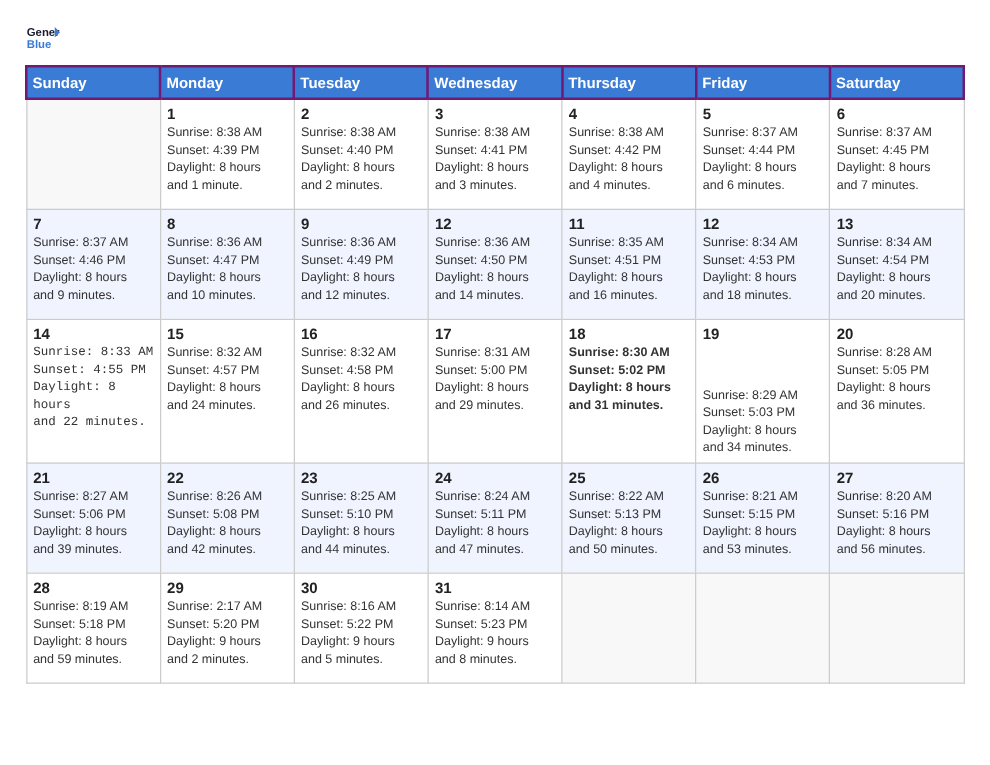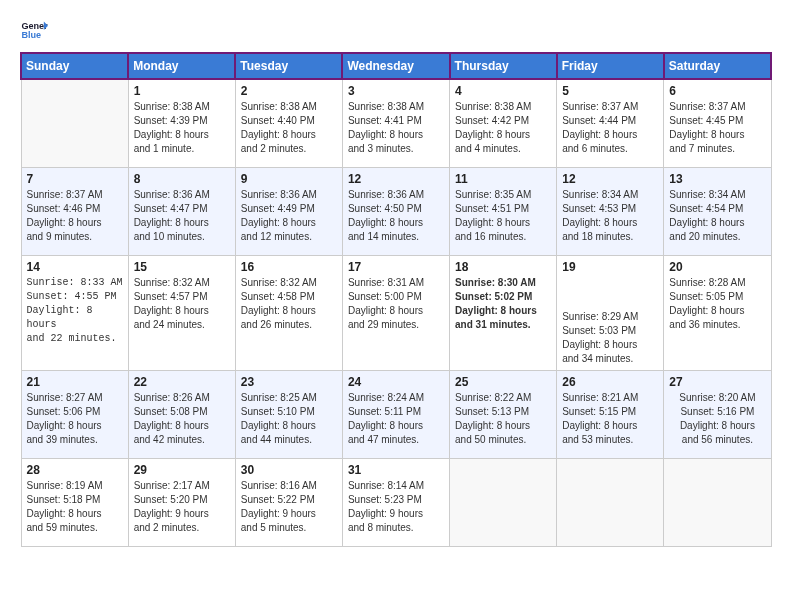--- a/index.html
+++ b/index.html
@@ -316,21 +316,21 @@
           </td>
           <td>
             <span class="day-num">26</span>
             <div class="day-info" style="white-space: pre-line;">Sunrise: 8:21 AM
 Sunset: 5:15 PM
 Daylight: 8 hours
 and 53 minutes.</div>
           </td>
           <td>
             <span class="day-num">27</span>
-            <div class="day-info" style="white-space: pre-line; text-align: center;">Sunrise: 8:20 AM
+            <div class="day-info" style="white-space: pre-line;">Sunrise: 8:20 AM
 Sunset: 5:16 PM
 Daylight: 8 hours
 and 56 minutes.</div>
           </td>
         </tr>
         <tr>
           <td>
             <span class="day-num">28</span>
             <div class="day-info" style="white-space: pre-line;">Sunrise: 8:19 AM
 Sunset: 5:18 PM

